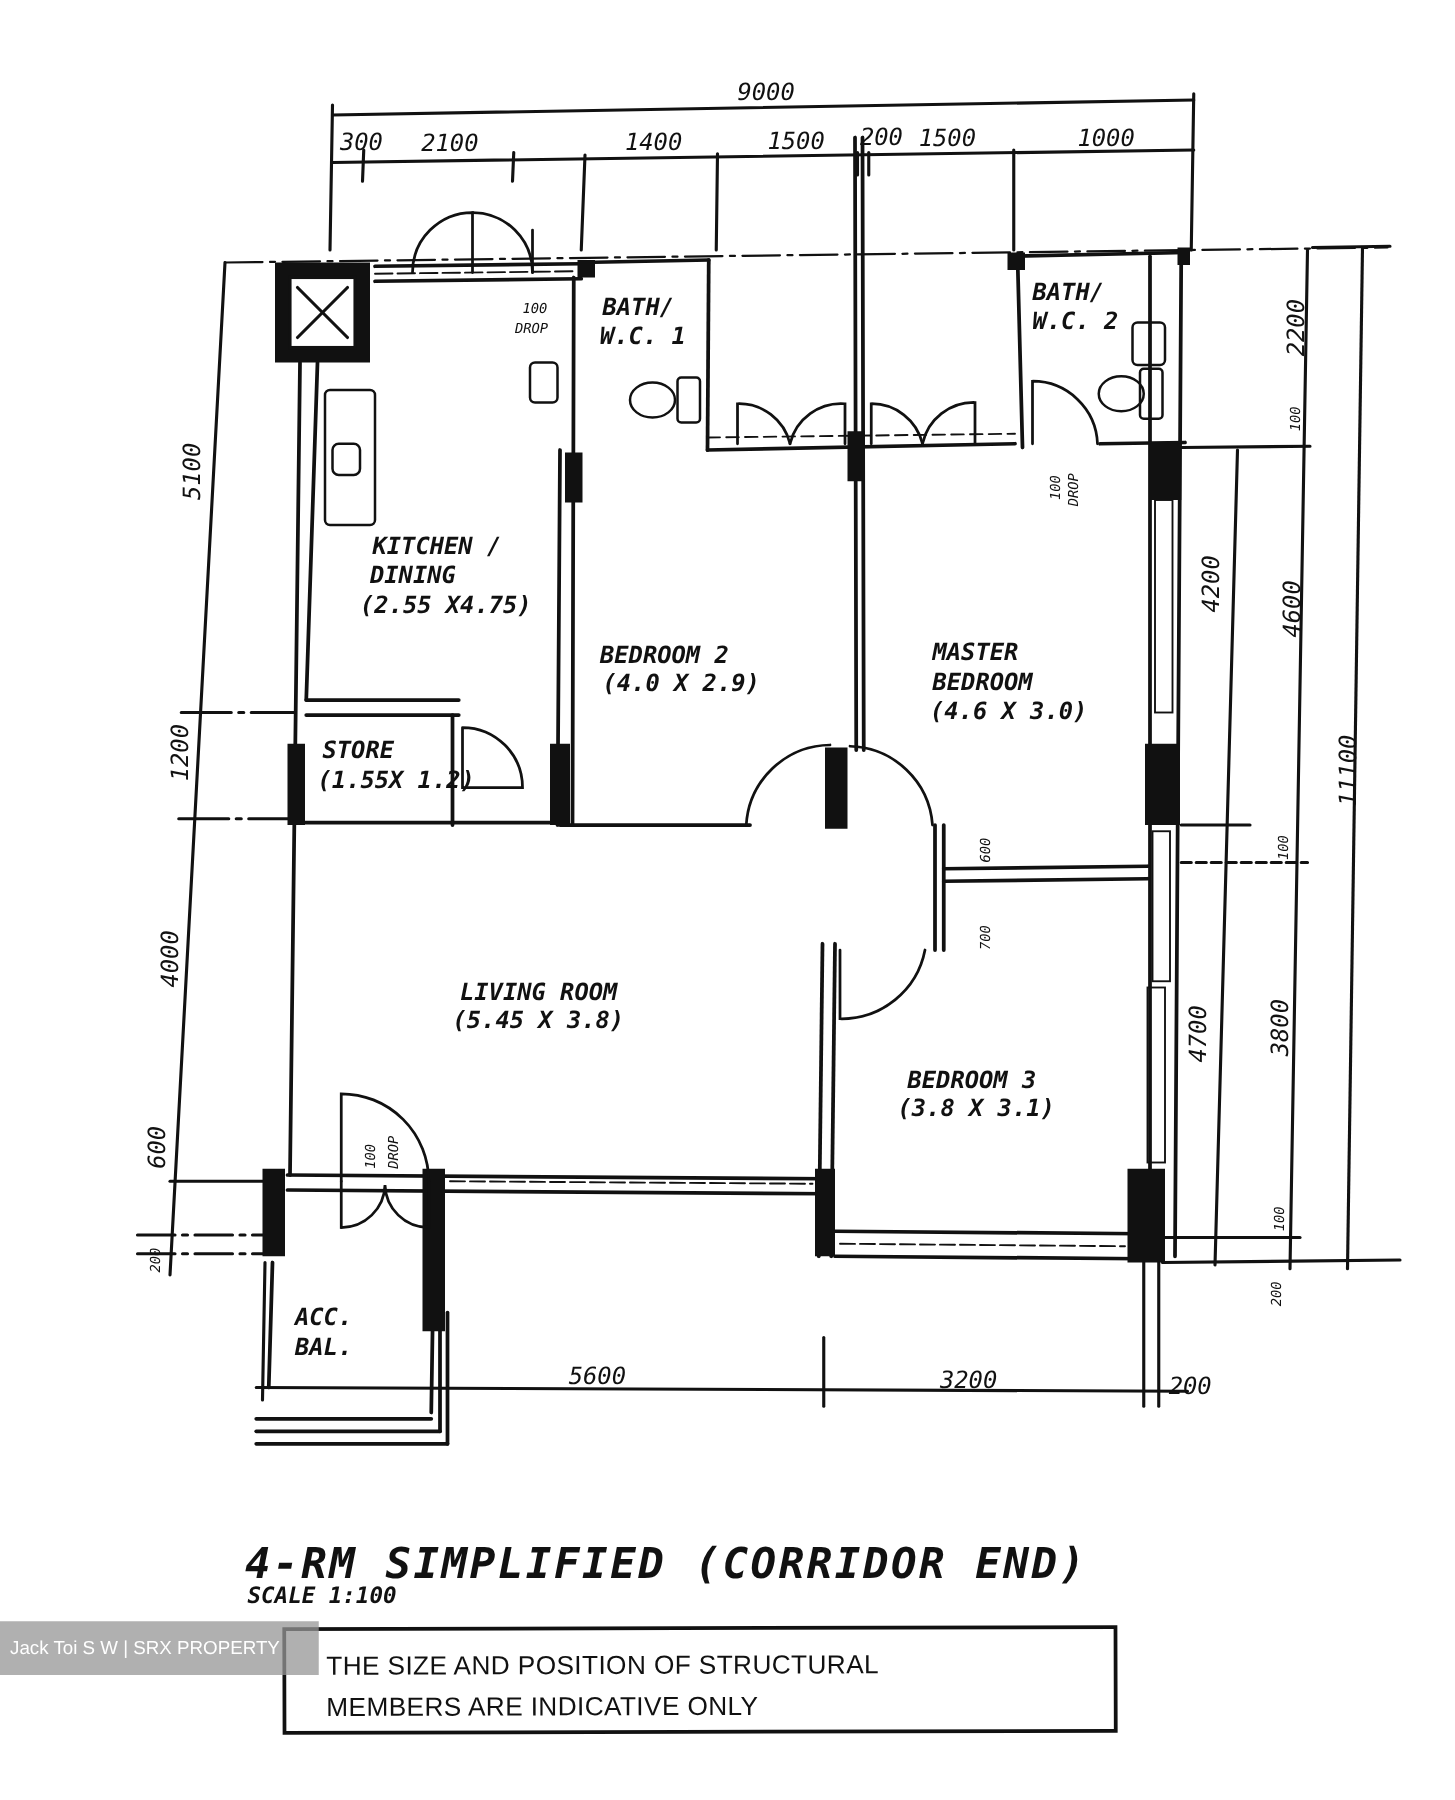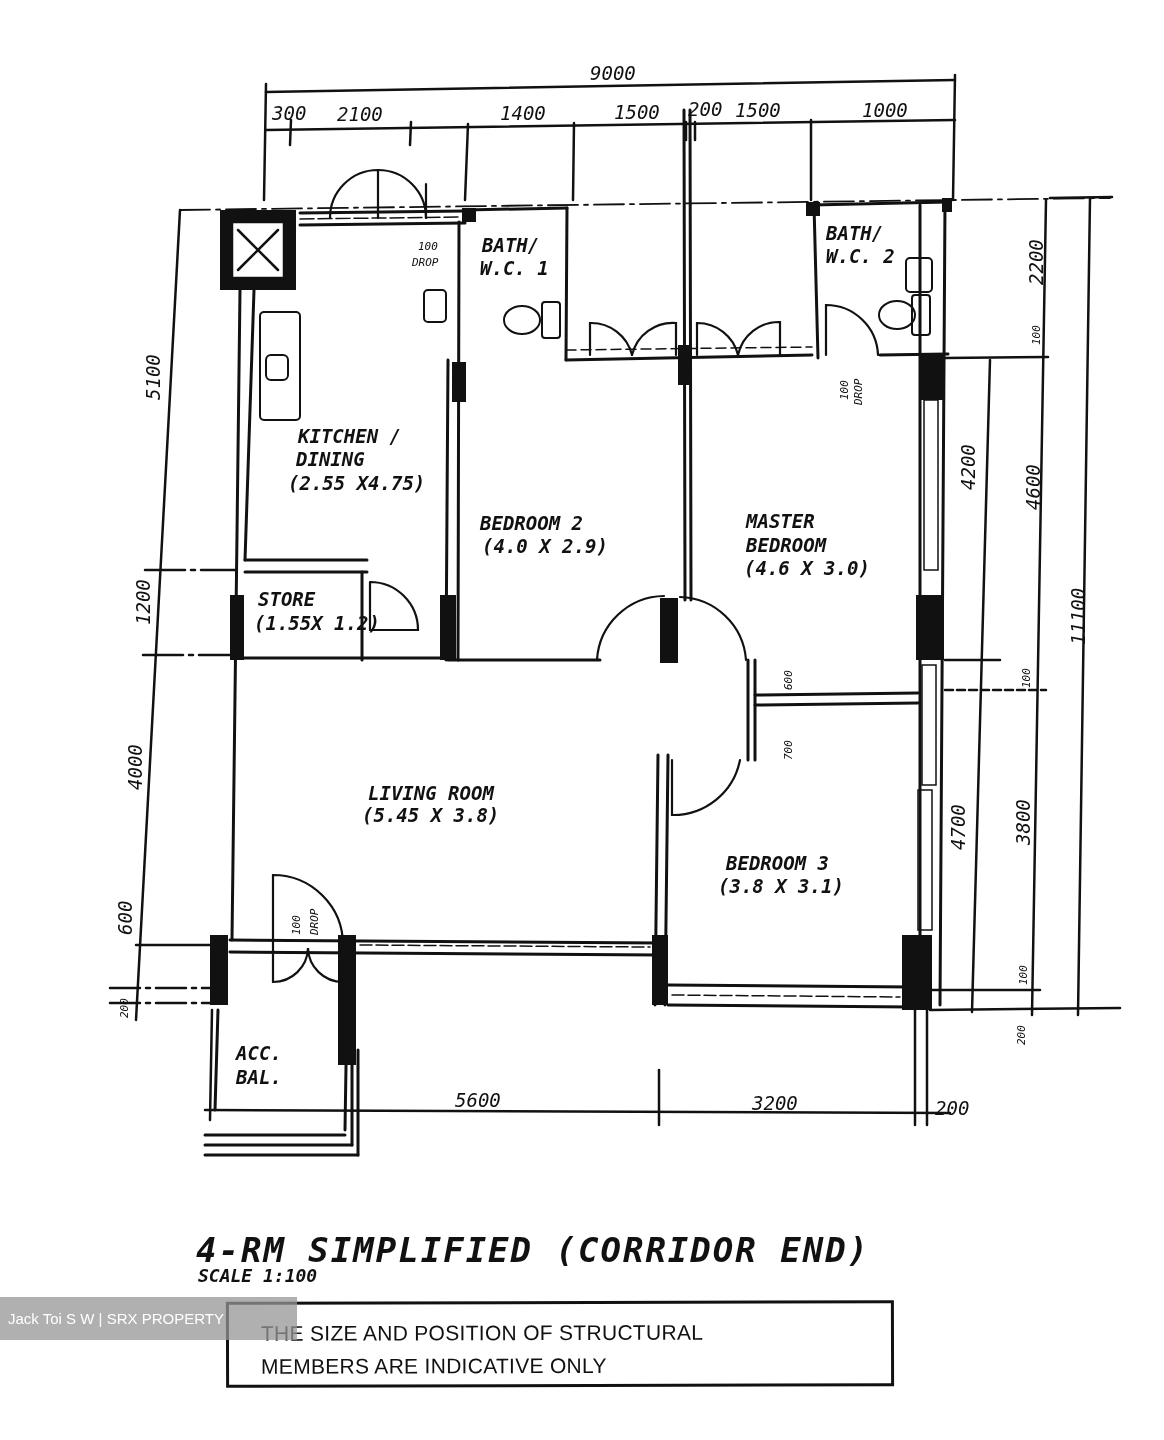--- a/index.html
+++ b/index.html
@@ -9,21 +9,21 @@
   .hand { font-family: "DejaVu Sans Mono", monospace; font-style: italic; fill: #111; }
   .room { font-size: 19px; font-weight: bold; }
   .dim { font-size: 19px; }
   .dim-small { font-size: 11px; }
   .title-text { font-size: 34px; font-weight: bold; letter-spacing: 2px; }
   .scale-text { font-size: 18px; font-weight: bold; }
   .notice { position: absolute; left: 226px; top: 1301px; width: 668px; height: 86px;
             border: 3px solid #111; box-sizing: border-box; padding: 12px 0 0 32px;
             font-family: "Liberation Sans", sans-serif; font-size: 21px; line-height: 33px;
             letter-spacing: 0.3px; transform: rotate(-0.15deg); }
-  .watermark { position: absolute; left: 0; top: 1297px; width: 297px; height: 43px;
+  .watermark { position: absolute; left: 0; top: 1297px; width: 255px; height: 43px;
                background: rgba(150,150,150,0.75); color: #fff;
                font-family: "Liberation Sans", sans-serif; font-size: 15px;
                line-height: 43px; padding-left: 8px; box-sizing: border-box; white-space: nowrap; }
 </style>
 </head>
 <body>
 
 <svg id="plan" viewBox="0 0 1164 1440" xmlns="http://www.w3.org/2000/svg">
   <g stroke="#111" fill="none" stroke-width="2.5" stroke-linecap="round">
 

